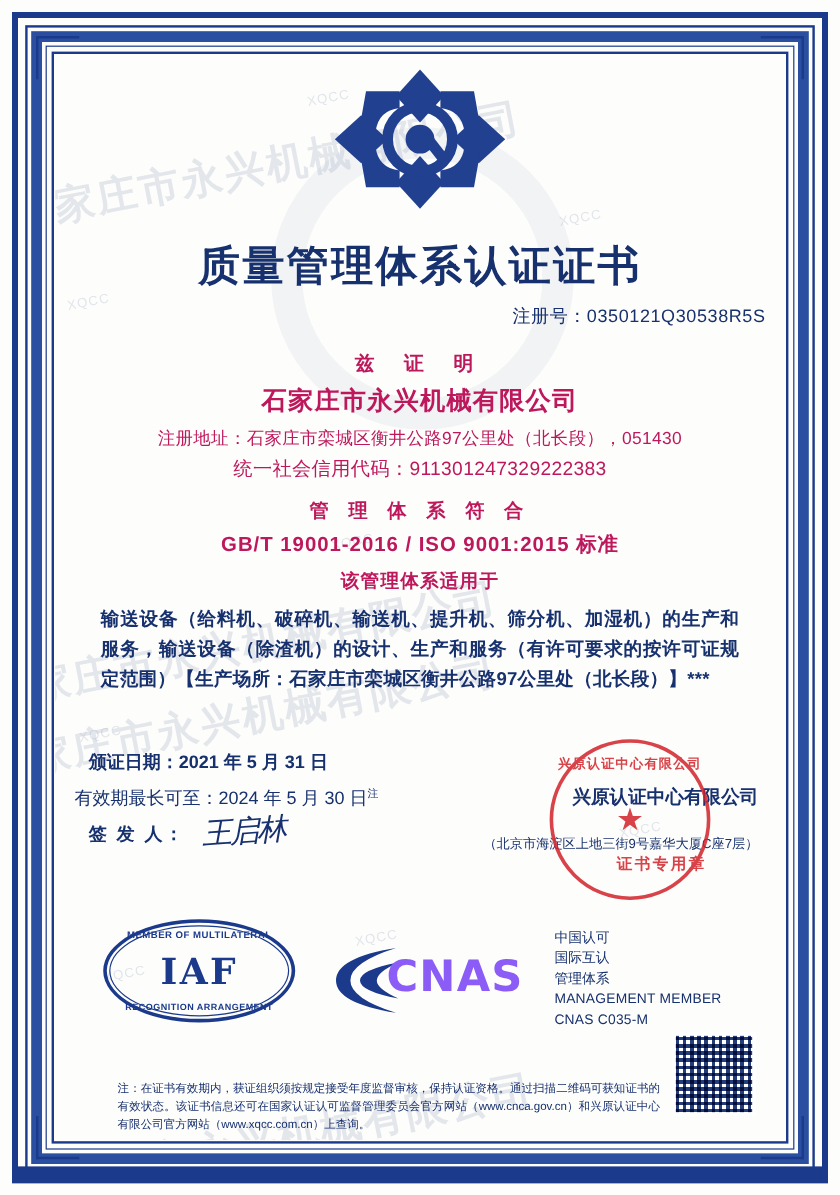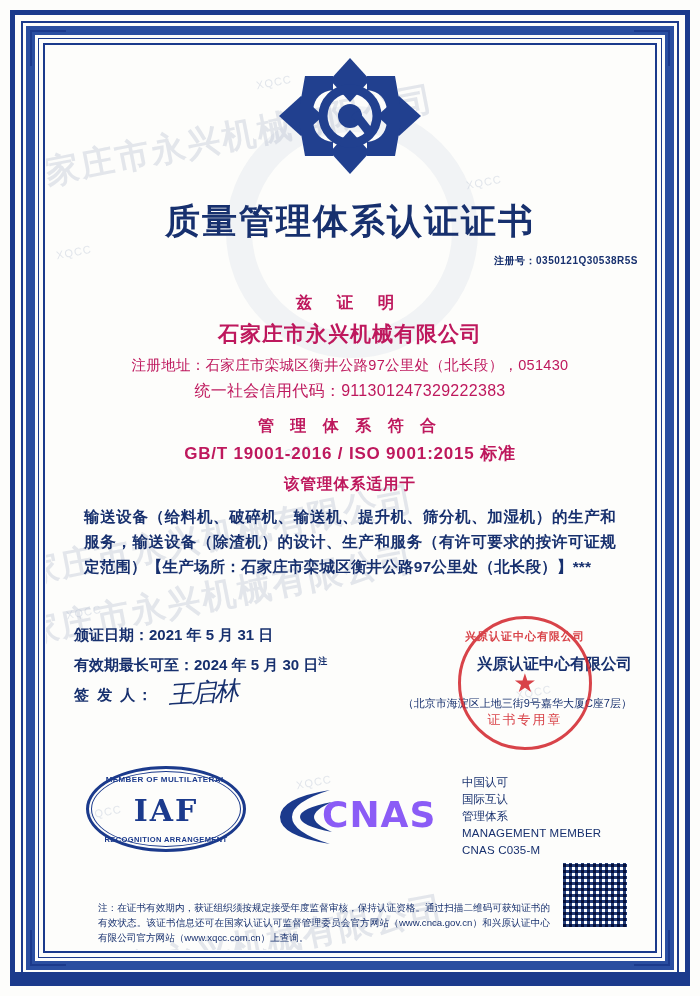--- a/index.html
+++ b/index.html
@@ -127,22 +127,22 @@
     font-weight: bold;
     letter-spacing: 2px;
     color: #17306e;
     font-family: "DejaVu Sans", sans-serif;
   }
 
   .reg-no {
     position: absolute;
     top: 206px;
     right: 12px;
-    font-size: 10px;
-    font-weight: bold;
+    font-size: 15px;
+    font-weight: normal;
     color: #17306e;
     letter-spacing: 0.5px;
     margin-left: 40px;
   }
 
   .line-center {
     position: absolute;
     width: 100%;
     text-align: center;
     color: #be185d;
@@ -205,24 +205,24 @@
   .issue-date {
     position: absolute;
     left: 24px;
     top: 578px;
     font-size: 15px;
     font-weight: bold;
     color: #17306e;
   }
   .expiry-date {
     position: absolute;
-    left: 24px;
+    left: 12px;
     top: 607px;
     font-size: 15px;
-    font-weight: bold;
+    font-weight: normal;
     color: #17306e;
   }
   .expiry-sup {
     font-size: 9px;
     vertical-align: super;
   }
   .signer {
     position: absolute;
     left: 24px;
     top: 638px;
@@ -286,23 +286,23 @@
     top: 10px;
     text-align: center;
     font-size: 11px;
     font-weight: bold;
     letter-spacing: 1px;
   }
   .seal-bottom-text {
     position: absolute;
     left: 0; right: 0;
     bottom: 18px;
-    text-align: center;
+    text-align: right;
     font-size: 13px;
-    font-weight: normal;
+    font-weight: bold;
     letter-spacing: 2px;
   }
 
   
   .iaf {
     position: absolute;
     left: 36px;
     top: 718px;
     width: 160px;
     height: 86px;

